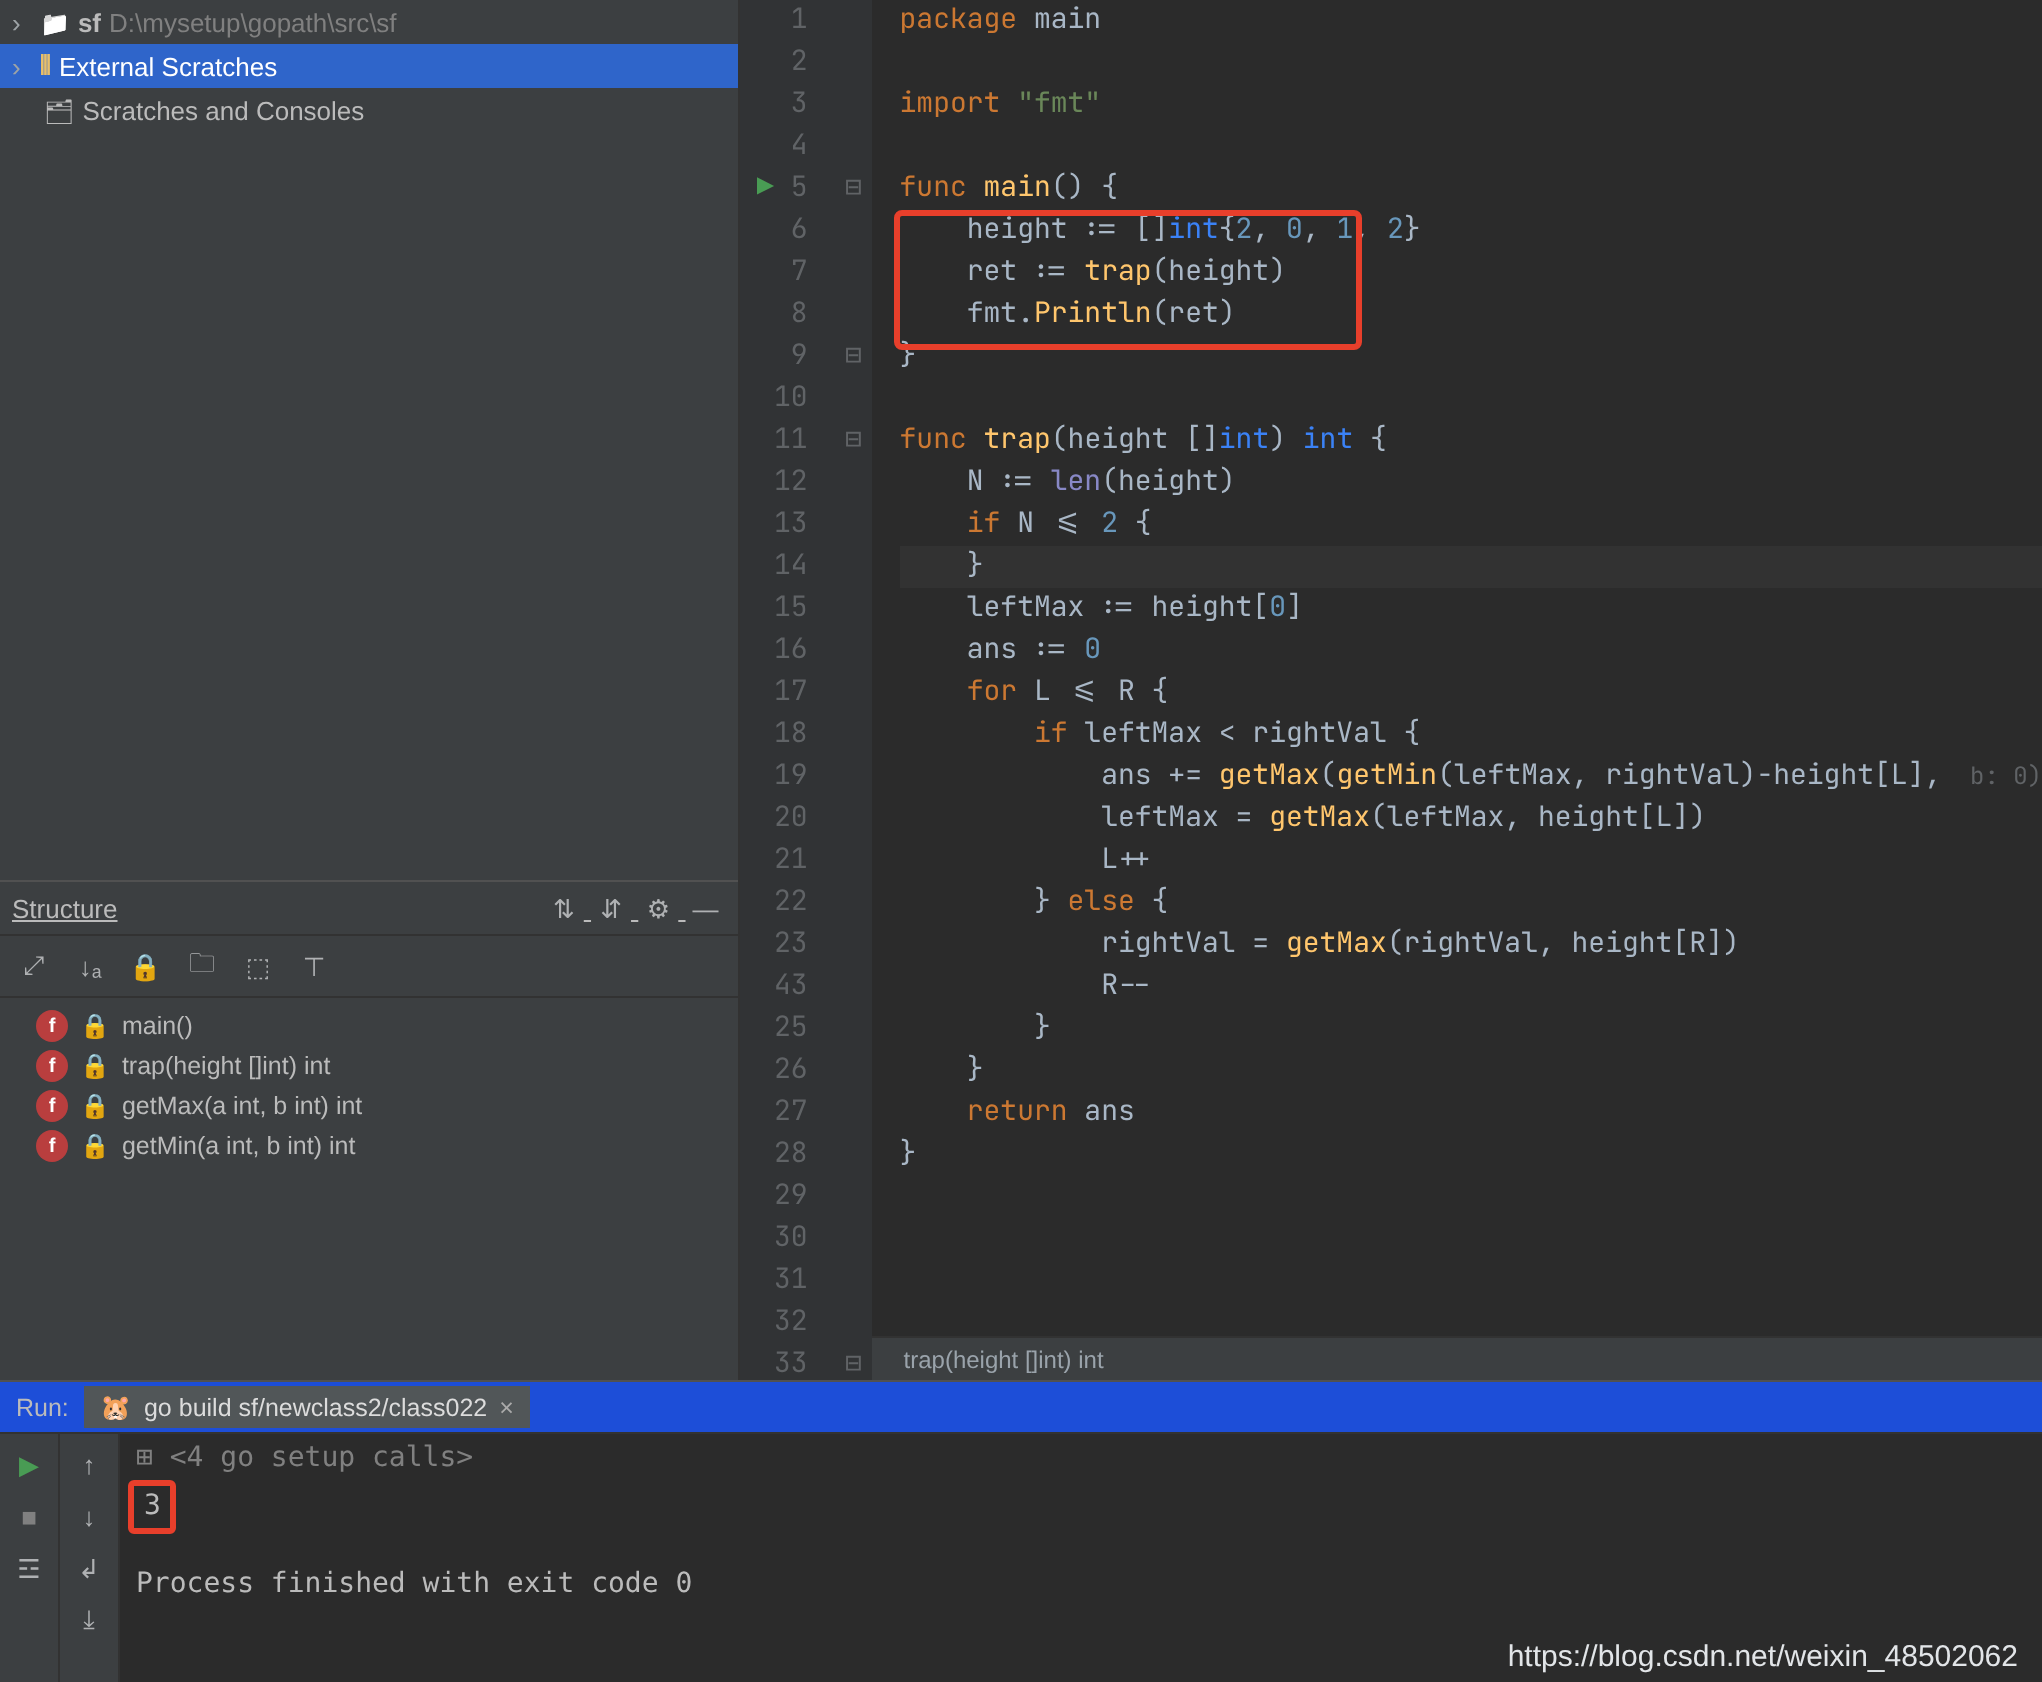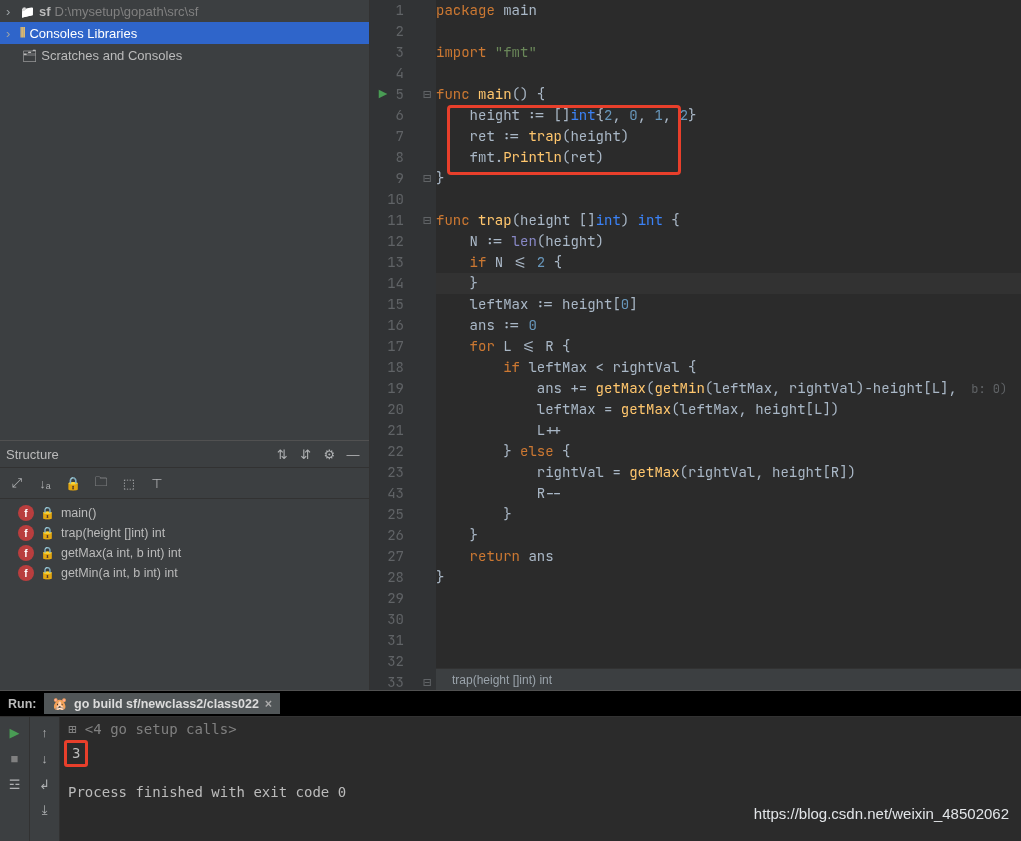--- a/index.html
+++ b/index.html
@@ -51,20 +51,21 @@
 
   .structure-header {
     display: flex;
     align-items: center;
     justify-content: space-between;
     height: 28px;
     padding: 0 6px;
     border-top: 1px solid #515151;
     border-bottom: 1px solid #323232;
     color: #bbbbbb;
+    text-decoration: underline;
   }
   .structure-icons span {
     display: inline-flex; width: 20px; height: 18px;
     align-items: center; justify-content: center;
     color: #afb1b3; cursor: pointer;
   }
   .structure-toolbar {
     display: flex;
     gap: 10px;
     padding: 6px 8px;
@@ -109,20 +110,21 @@
     background: #313335;
     color: #606366;
     user-select: none;
   }
   .ln { height: 21px; line-height: 21px; }
   .gi { height: 21px; line-height: 21px; text-align: center; }
   .code-col { flex:1; position:relative; }
   .code-line {
     height: 21px; line-height: 21px;
     white-space: pre;
+    margin-left: 14px;
   }
   .hl-line { background: #323232; }
   .kw { color: #cc7832; }
   .str { color: #6a8759; }
   .num { color: #6897bb; }
   .fn { color: #ffc66d; }
   .typ { color: #3b82f6; }
   .id { color: #a9b7c6; }
   .bfn { color: #8888c6; }
   .hint { color: #606366; font-size: 12px; }
@@ -150,29 +152,28 @@
 
   .bottom {
     height: 151px;
     display: flex;
     flex-direction: column;
     background: #2b2b2b;
     border-top: 1px solid #515151;
   }
   .run-tabs {
     height: 26px;
-    background: #000000;
+    background: #1d4ed8;
     display: flex;
     align-items: center;
     gap: 8px;
     padding-left: 8px;
     font-size: 12.5px;
     color: #bbbbbb;
     border-bottom: 1px solid #323232;
-    font-weight: bold;
   }
   .run-tab {
     display: flex; align-items:center; gap:6px;
     padding: 3px 8px;
     background: #515658;
     color: #dcdcdc;
   }
   .run-body { flex:1; display:flex; }
   .run-left {
     width: 30px;
@@ -201,21 +202,21 @@
   .fold-gray { color: #808080; }
   .out-box {
     display: inline-block;
     border: 3px solid #e83f2b;
     border-radius: 3px;
     padding: 0 5px;
     margin-left: -4px;
   }
   .watermark {
     position: absolute;
-    right: 12px; bottom: 19px;
+    right: 12px; bottom: 4px;
     color: #e2e5e8;
     font-size: 15px;
     font-family: Arial, sans-serif;
   }
 </style>
 </head>
 <body>
 
 <div class="top">
 
@@ -223,21 +224,21 @@
     <div class="project-panel">
       <div class="tree-row">
         <span class="chev">›</span>
         <span class="icon-folder"></span>
         <b>sf</b>
         <span class="pale">D:\mysetup\gopath\src\sf</span>
       </div>
       <div class="tree-row sel">
         <span class="chev">›</span>
         <span class="icon-lib"></span>
-        <span>Consoles Libraries</span>
+        <span>External Scratches</span>
       </div>
       <div class="tree-row" style="padding-left:22px;">
         <span class="icon-scratch"></span>
         <span>Scratches and Consoles</span>
       </div>
     </div>
 
     <div class="structure-header">
       <span>Structure</span>
       <span class="structure-icons">

